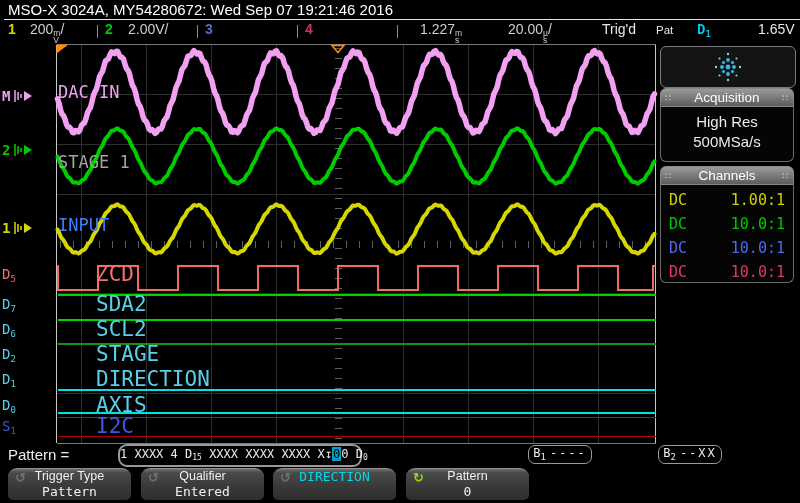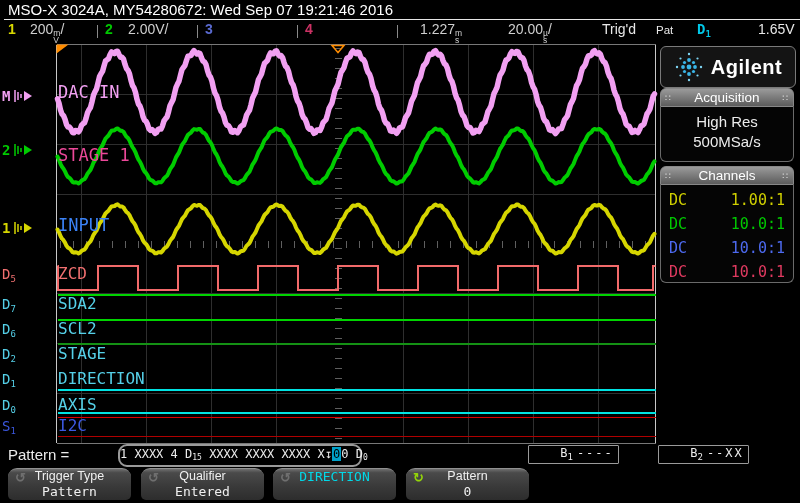--- a/index.html
+++ b/index.html
@@ -18,21 +18,21 @@
   #status-bar .val{color:#cfcfcf;}
   .stack{display:inline-flex;flex-direction:column;vertical-align:-2px;font-size:8.5px;line-height:6.5px;color:#cfcfcf;}
   .sep{position:absolute;top:4px;width:1px;height:13px;background:#8a8a8a;}
   #trig-status{color:#e8e8e8;}
   #trig-mode{font-size:11.5px;color:#e8e8e8;}
   #trig-level{color:#e8e8e8;}
   .subsc{font-size:9px;vertical-align:-3px;}
 
   
   .ch-label{position:absolute;font-family:"DejaVu Sans Mono",monospace;font-size:17px;line-height:15px;}
-  .dig-name{position:absolute;font-family:"DejaVu Sans Mono",monospace;font-size:16px;line-height:14px;}
+  .dig-name{position:absolute;font-family:"DejaVu Sans Mono",monospace;font-size:21px;line-height:14px;padding-left:38px;}
   .dig-id{position:absolute;font-family:"DejaVu Sans Mono",monospace;font-size:14px;line-height:13px;}
   .marker{position:absolute;left:2px;display:flex;align-items:center;font-family:"DejaVu Sans Mono",monospace;
           font-size:14px;font-weight:bold;line-height:14px;}
   .marker svg{margin-left:1px;}
 
   
   #sidebar{position:absolute;left:658px;top:44px;width:140px;height:400px;}
   #logo-box{position:absolute;left:2px;top:2px;width:134px;height:40px;background:#141414;
             border:1px solid #7a7a7a;border-radius:6px;display:flex;align-items:center;justify-content:center;gap:7px;}
   #logo-text{color:#fff;font-size:20px;font-weight:bold;letter-spacing:0.5px;}
@@ -50,22 +50,22 @@
   .ch-row .ratio{position:absolute;right:0;}
 
   
   #pattern-row{position:absolute;left:0;top:444px;width:800px;height:21px;color:#ececec;}
   #pattern-label{position:absolute;left:8px;top:2px;font-size:15px;}
   #pattern-box{position:absolute;left:118px;top:0px;width:240px;height:19px;border:2px solid #9a9a9a;
                border-radius:9px;background:#000;font-family:"DejaVu Sans Mono",monospace;font-size:12px;
                line-height:17px;text-align:center;white-space:pre;}
   #pattern-box .sub{font-size:8px;vertical-align:-2px;}
   #pattern-box .hl{color:#000;padding:0 1px;}
-  .bus-box{position:absolute;top:1px;width:62px;height:17px;border:1.5px solid #9a9a9a;border-radius:1px;
-           background:#000;font-family:"DejaVu Sans Mono",monospace;font-size:12px;line-height:15px;text-align:center;padding-left:27px;}
+  .bus-box{position:absolute;top:1px;width:62px;height:17px;border:1.5px solid #9a9a9a;border-radius:7px;
+           background:#000;font-family:"DejaVu Sans Mono",monospace;font-size:12px;line-height:15px;text-align:center;}
   #b1-box{left:528px;} #b2-box{left:658px;}
   .bus-box .dash{letter-spacing:2px;margin-left:4px;}
 
   
   #menu-bar{position:absolute;left:0;top:467px;width:800px;height:36px;background:#000;}
   .softkey{position:absolute;top:1px;width:123px;height:32px;border-radius:9px 9px 5px 5px;
            background:linear-gradient(#707070 0%,#4a4a4a 12%,#3a3a3a 55%,#2d2d2d 100%);
            border-top:1px solid #909090;box-sizing:border-box;text-align:center;color:#f0f0f0;}
   .softkey .l1{font-size:12.5px;line-height:15px;}
   .softkey .l2{font-size:13px;line-height:15px;font-family:"DejaVu Sans Mono",monospace;}
@@ -244,21 +244,21 @@
   </div>
   <div class="marker an-marker" style="top: 220px; color: rgb(214, 214, 0);">
     <span>1</span>
     <svg width="24" height="16" viewBox="0 0 24 16">
         <path d="M4,2 v12 M7,4 v8 M10,6 v4" stroke="currentColor" stroke-width="1.5" fill="none"></path>
         <path d="M13,3 L21,8 L13,13 Z" fill="currentColor"></path>
       </svg>
   </div>
 
   <div class="ch-label an-label" style="left: 58px; top: 85px; color: rgb(242, 160, 242);">DAC IN</div>
-  <div class="ch-label an-label" style="left: 58px; top: 148px; color: #ec4899;">STAGE 1</div>
+  <div class="ch-label an-label" style="left: 58px; top: 155px; color: #a3a3a3;">STAGE 1</div>
   <div class="ch-label an-label" style="left: 58px; top: 218px; color: #3b82f6;">INPUT</div>
 
   <div class="dig-id dg" style="left: 2px; top: 268px; color: rgb(242, 112, 112);"><span>D</span><span class="subsc">5</span></div>
   <div class="dig-name dg" style="left: 58px; top: 267px; color: rgb(242, 112, 112);">ZCD</div>
   <div class="dig-id dg" style="left: 2px; top: 298px; color: rgb(85, 208, 232);"><span>D</span><span class="subsc">7</span></div>
   <div class="dig-name dg" style="left: 58px; top: 297px; color: rgb(85, 208, 232);">SDA2</div>
   <div class="dig-id dg" style="left: 2px; top: 323px; color: rgb(85, 208, 232);"><span>D</span><span class="subsc">6</span></div>
   <div class="dig-name dg" style="left: 58px; top: 322px; color: rgb(85, 208, 232);">SCL2</div>
   <div class="dig-id dg" style="left: 2px; top: 348px; color: rgb(85, 208, 232);"><span>D</span><span class="subsc">2</span></div>
   <div class="dig-name dg" style="left: 58px; top: 347px; color: rgb(85, 208, 232);">STAGE</div>
@@ -287,21 +287,20 @@
           <circle cx="15" cy="3" r="1.2"></circle>
             <circle cx="15" cy="29" r="1.2"></circle>
           <circle cx="3" cy="16" r="1.2"></circle>
             <circle cx="27" cy="16" r="1.2"></circle>
           <circle cx="6.5" cy="7.5" r="1.1"></circle>
             <circle cx="23.5" cy="7.5" r="1.1"></circle>
           <circle cx="6.5" cy="24.5" r="1.1"></circle>
             <circle cx="23.5" cy="24.5" r="1.1"></circle>
         </g>
       </svg>
-      <span id="logo-text">Agilent</span>
     </div>
 
     <div class="panel-hd" style="top:44px">
       <span class="grip l">∷</span>
       <span>Acquisition</span>
       <span class="grip r">∷</span>
     </div>
     <div class="panel-bd" id="acq-bd">
       <div>High Res</div>
       <div>500MSa/s</div>

